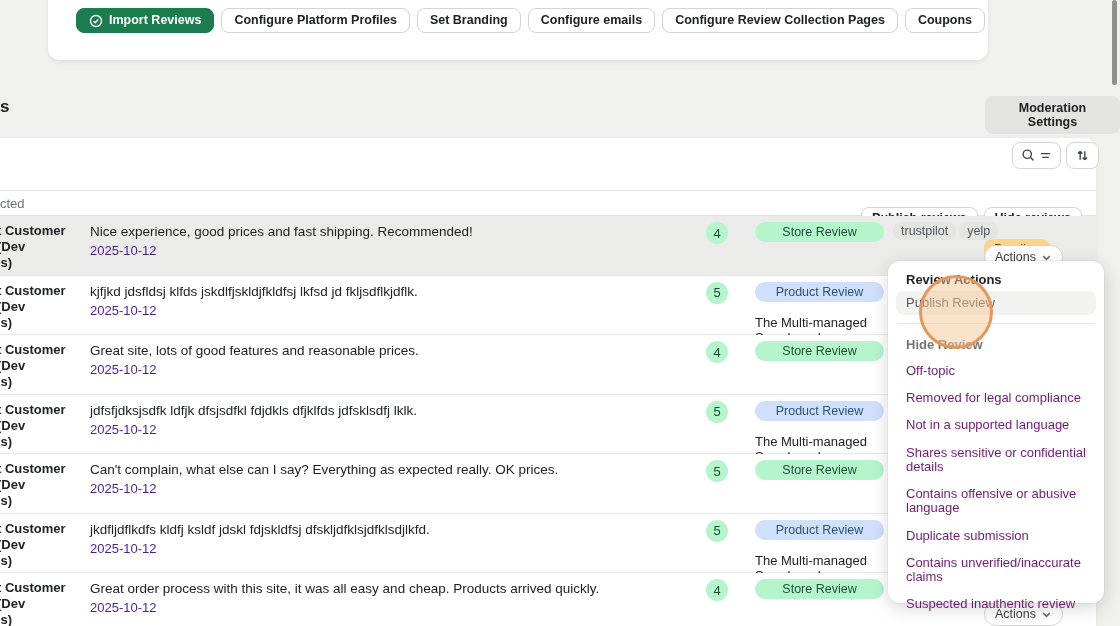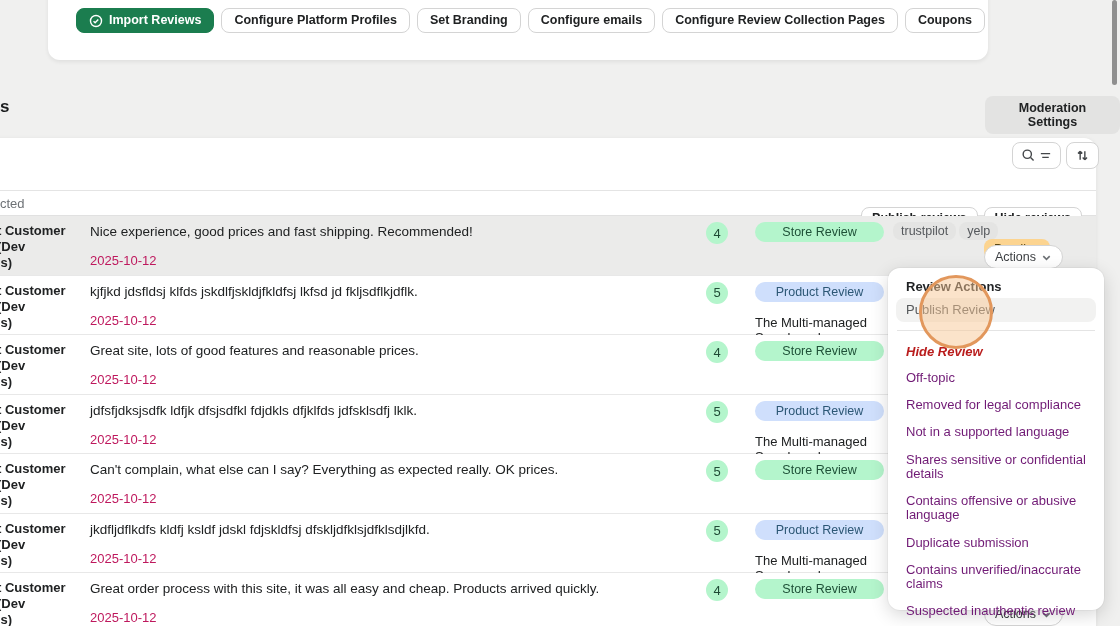--- a/index.html
+++ b/index.html
@@ -65,21 +65,21 @@
   }
   
   .rows { position:absolute; top:78px; left:0; width:100%; }
   .row { position:relative; height:59.5px; border-bottom:1px solid #e8e8e8; background:#fff; }
   .row.highlighted { background:#ebebea; }
   .col-customer { position:absolute; left:13px; top:7px; width:92px; font-size:13px; line-height:16px; }
   .cust-name { font-weight:700; color:#202223; }
   .cust-email { color:#6d7175; margin-top:2px; margin-left:-4px; }
   .col-review { position:absolute; left:106px; top:8px; width:580px; }
   .review-text { font-size:13.5px; color:#202223; line-height:16px; }
-  .review-date { font-size:13px; color:#be185d; margin-top:13px; }
+  .review-date { font-size:13px; color:#4c1d95; margin-top:3px; }
   .rating-badge {
     position:absolute; left:722px; top:6px; width:22px; height:22px;
     background:#b4f5cc; border-radius:50%;
     display:flex; align-items:center; justify-content:center;
     font-size:13px; color:#1f4a35;
   }
   .col-type { position:absolute; left:771px; top:6px; width:140px; }
   .type-badge {
     display:block; width:129px; text-align:center;
     background:#b4f5cc; color:#1f5138; border-radius:10px;
@@ -98,29 +98,29 @@
     padding:3px 10px; font-size:12.5px;
   }
   .actions-btn {
     position:absolute; left:1000px; top:29px;
     background:#fff; border:1px solid #d4d4d4; border-radius:12px;
     padding:4px 10px; font-size:12.5px; font-weight:500; color:#3c3f42;
     display:inline-flex; align-items:center; gap:5px; cursor:pointer;
   }
   
   .menu {
-    position:absolute; left:888px; top:268px; width:216px; height:342px;
+    position:absolute; left:888px; top:261px; width:216px; height:342px;
     background:#fff; border-radius:12px; padding:8px;
     box-shadow:0 5px 18px rgba(0,0,0,.16), 0 0 0 1px rgba(0,0,0,.03);
     z-index:20; font-size:13px; line-height:14px;
   }
   .menu-title { font-weight:700; color:#1f2123; padding:4px 10px; }
   .menu-publish { background:#f2f2f1; border-radius:8px; padding:5px 10px; color:#55585a; cursor:pointer; }
   .menu-div { height:1px; background:#e4e4e4; margin:8px 1px; }
-  .menu-sub { font-weight:700; color:#b91c1c; padding:6px 10px 5px; cursor:pointer;font-style:italic; }
+  .menu-sub { font-weight:700; color:#737373; padding:6px 10px 5px; cursor:pointer; }
   .menu-reason { padding:6.7px 10px; color:#701a75; cursor:pointer; }
   
   .click-circle {
     position:absolute; left:919px; top:275px; width:74px; height:74px;
     border:3px solid #e2975c; border-radius:50%;
     background:rgba(247,199,150,.5);
     z-index:21; pointer-events:none;
   }
 </style>
 </head>

